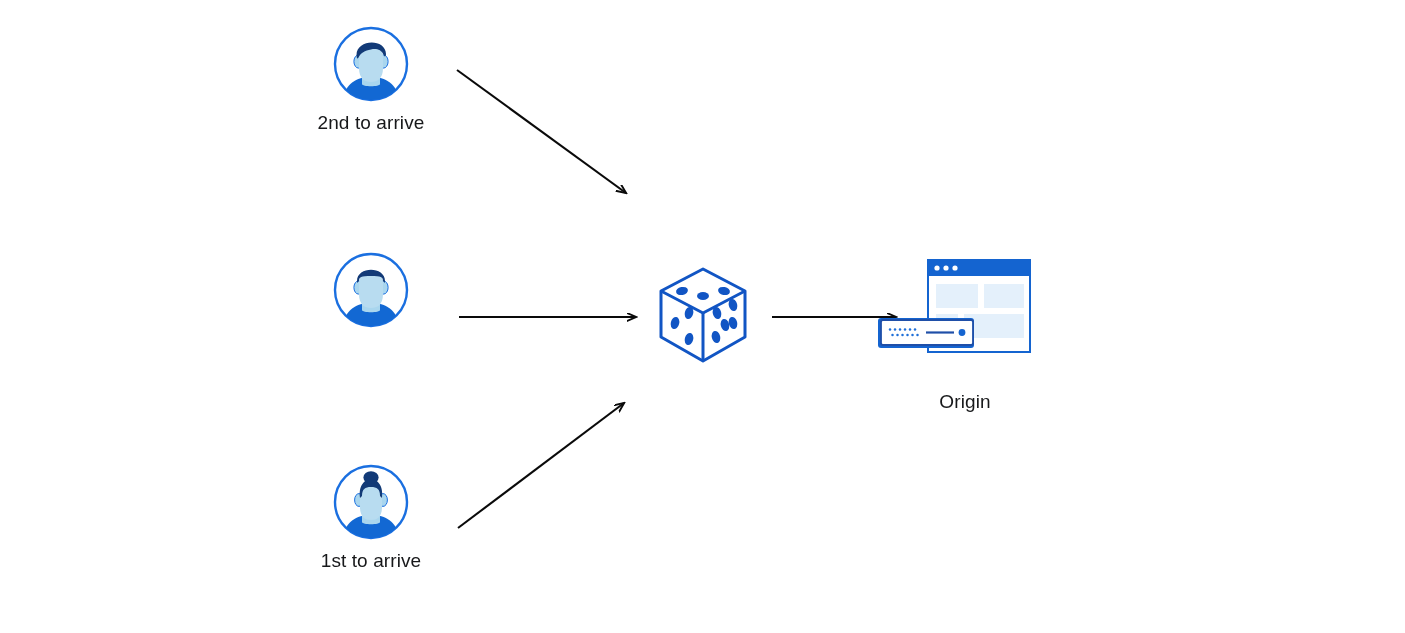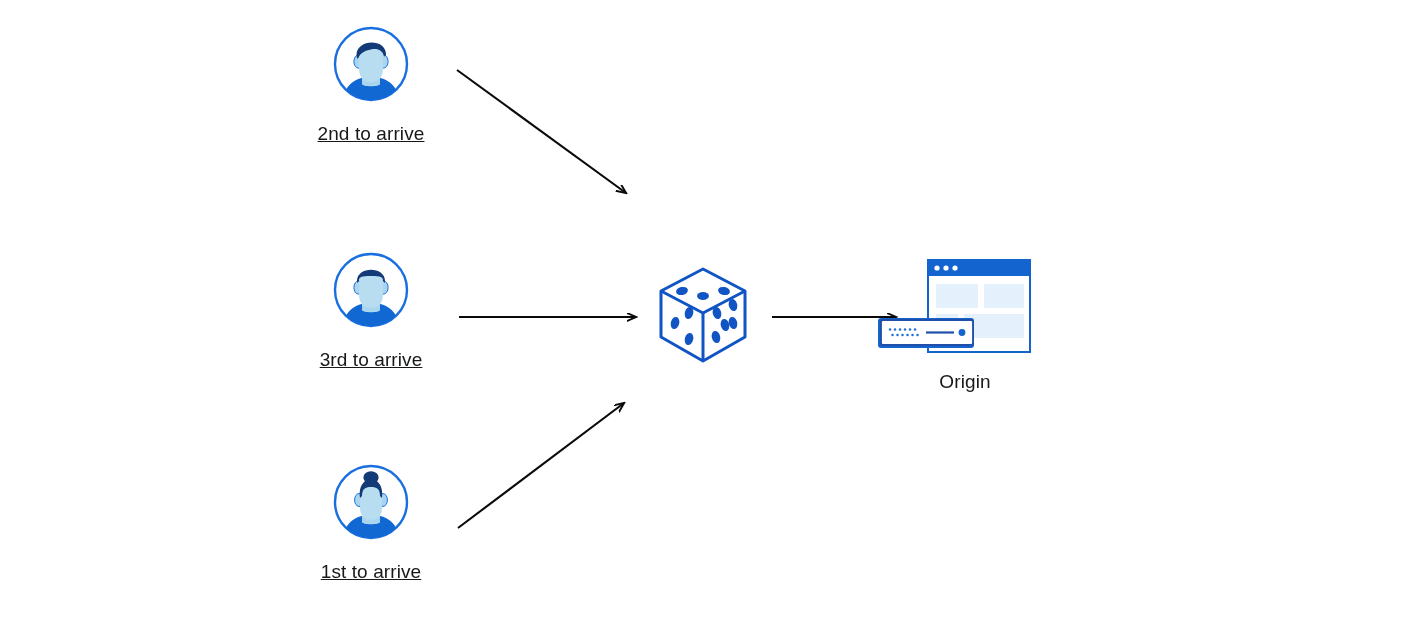--- a/index.html
+++ b/index.html
@@ -31,29 +31,28 @@
   .node-label {
     font-family: "Liberation Sans", sans-serif;
     font-size: 19px;
     color: #17181a;
     letter-spacing: 0.1px;
     text-align: center;
     white-space: nowrap;
     line-height: 24px;
   }
   .avatar-label {
-    margin-top: 18px;
-    text-decoration: underline;
+    margin-top: 7px;
   }
   .origin-node {
     width: 190px;
     text-align: center;
   }
   .origin-label {
-    margin-top: 0;
+    margin-top: 20px;
   }
   .dice-node {
     width: 110px;
     height: 110px;
   }
   #arrow-layer {
     position: absolute;
     left: 0;
     top: 0;
     width: 1405px;
@@ -108,21 +107,20 @@
       <circle cx="40" cy="40" r="36" fill="#ffffff" stroke="#1a6fe0" stroke-width="2.4"></circle>
       <g clip-path="url(#clipB)">
         <path d="M12,80 C12,61 24,53 40,53 C56,53 68,61 68,80 Z" fill="#1268d3"></path>
         <path d="M31,47 L49,47 L49,60 C49,63 31,63 31,60 Z" fill="#a9d6ee"></path>
         <ellipse cx="27.5" cy="37.5" rx="4.6" ry="6.6" fill="#a9d6ee" stroke="#1a6fe0" stroke-width="1"></ellipse>
         <ellipse cx="52.5" cy="37.5" rx="4.6" ry="6.6" fill="#a9d6ee" stroke="#1a6fe0" stroke-width="1"></ellipse>
         <path d="M28,32 C28,20 52,20 52,32 L52,44 C52,55 46,58 40,58 C34,58 28,55 28,44 Z" fill="#b8dcf0"></path>
         <path d="M26,31 C26,16 54,16 54,31 L54,33 L52,31 C52,27 50,26 40,26 C30,26 28,27 28,31 L26,33 Z" fill="#123a77"></path>
       </g>
     </svg>
-    <div class="node-label avatar-label">3rd to arrive</div>
   </div>
 
   <div class="node avatar-node" style="left:291px; top:462px;">
     <svg class="avatar-svg" width="80" height="80" viewBox="0 0 80 80" xmlns="http://www.w3.org/2000/svg">
       <defs>
         <clipPath id="clipC">
             <circle cx="40" cy="40" r="36"></circle>
           </clipPath>
       </defs>
       <circle cx="40" cy="40" r="36" fill="#ffffff" stroke="#1a6fe0" stroke-width="2.4"></circle>

